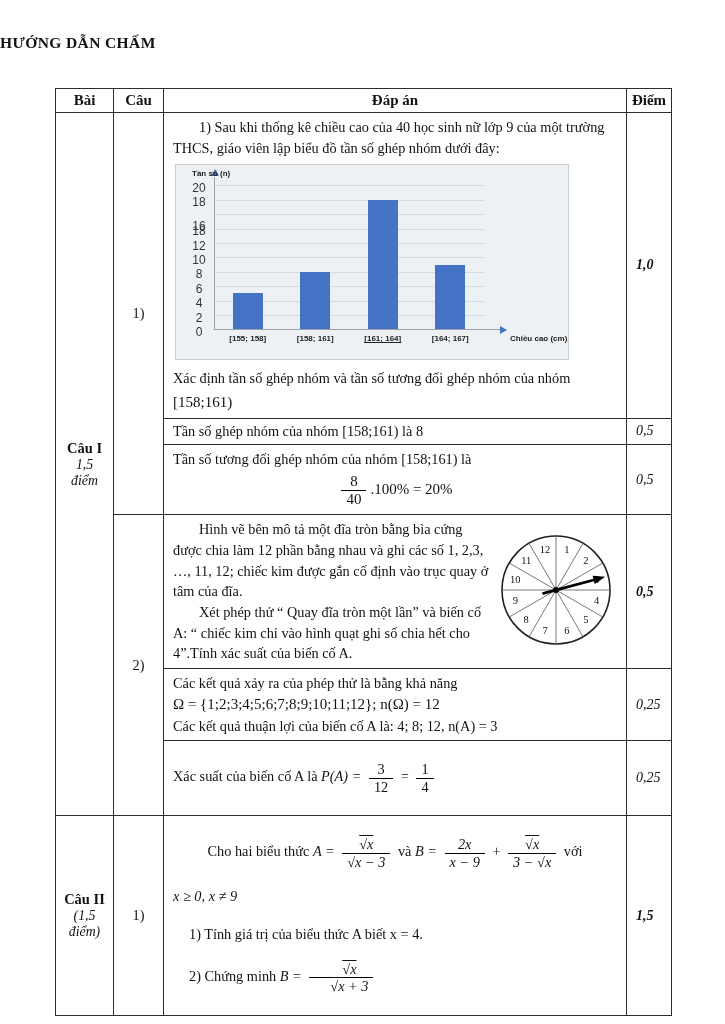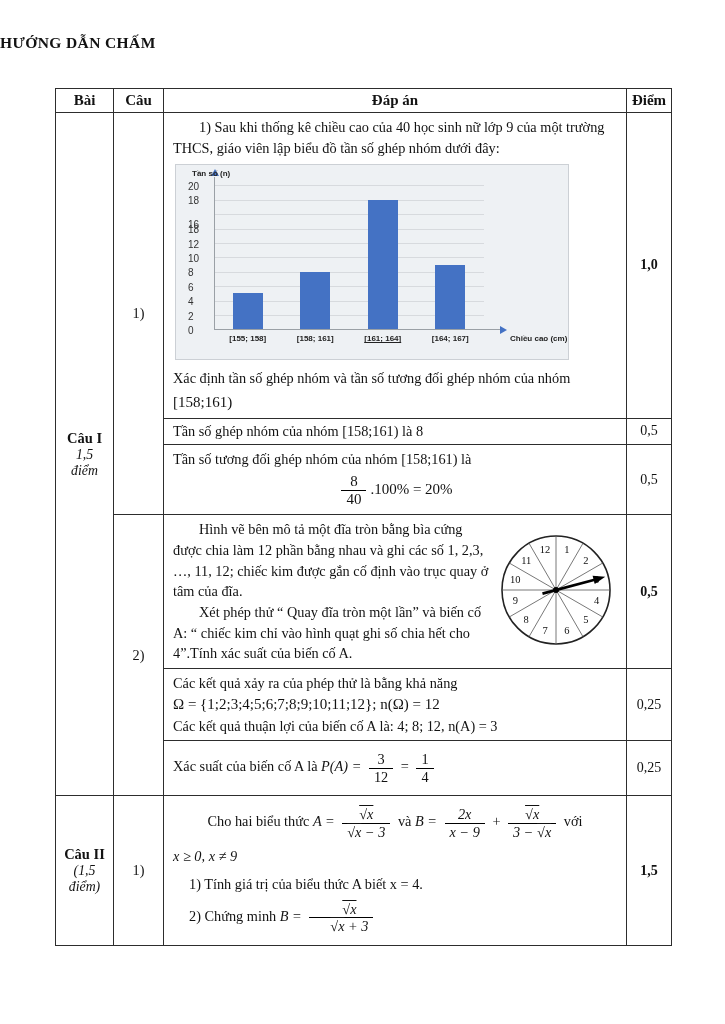--- a/index.html
+++ b/index.html
@@ -9,39 +9,39 @@
   table.grading{border-collapse:collapse;margin:36px 0 0 55px;width:616px;table-layout:fixed}
   th,td{border:1px solid #2d2d2d}
   th{font-size:15px;padding:3px;font-weight:bold}
   td{font-size:14.3px;vertical-align:middle;padding:4px 9px}
   .bai-cell{text-align:center;padding:2px}
   .bai-title{font-weight:bold;font-size:14.5px}
   .bai-sub{font-style:italic;font-size:13.8px}
   .cau-cell{text-align:center}
   .ans p{line-height:1.45}
   .indent{text-indent:26px}
-  .diem{text-align:center;font-size:14px}
+  .diem{text-align:left;font-style:italic;font-size:14px}
   .diem.b{font-weight:bold}
   .interval{font-size:15px;padding-top:3px}
   .center-line{text-align:center;font-size:15px;margin:3px 0 2px 0}
   .frac{display:inline-block;vertical-align:middle;text-align:center;margin:0 4px}
   .frac .top{display:block;border-bottom:1px solid #000;padding:0 5px;line-height:1.15}
   .frac .bot{display:block;padding:0 5px;line-height:1.15}
   .ov{text-decoration:overline}
   .mi{font-style:italic}
   .disk-row{display:flex;align-items:center;gap:6px}
   .disk-text{flex:1}
   .spinner{width:122px;text-align:center}
-  .math-line{line-height:1.5;margin:6px 0}
+  .math-line{line-height:1.5;margin:16px 0}
   .math-line.c{text-align:center}
   .sub-indent{text-indent:16px}
   
   .chart{position:relative;width:394px;height:196px;background:#eef1f4;border:1px solid #ccd0d5;margin:6px 0 8px 2px;font-family:"Liberation Sans",sans-serif}
   .chart .grid{position:absolute;height:1px;background:#d7dade}
-  .chart .ytick{position:absolute;font-size:10px;text-align:left;color:#333}
+  .chart .ytick{position:absolute;font-size:12px;text-align:center;color:#333}
   .chart .xtick{position:absolute;font-size:8px;text-align:center;color:#222;font-weight:bold}
   .chart .bar{position:absolute}
   .chart .axis{position:absolute;background:#9aa0a6}
   .chart .ylabel,.chart .xlabel{position:absolute;font-size:8px;color:#222;font-weight:bold;white-space:nowrap}
   .arrow-up{position:absolute;width:0;height:0;border-left:4px solid transparent;border-right:4px solid transparent;border-bottom:7px solid #4472C4}
   .arrow-right{position:absolute;width:0;height:0;border-top:4px solid transparent;border-bottom:4px solid transparent;border-left:7px solid #4472C4}
 </style>
 </head>
 <body>
 

